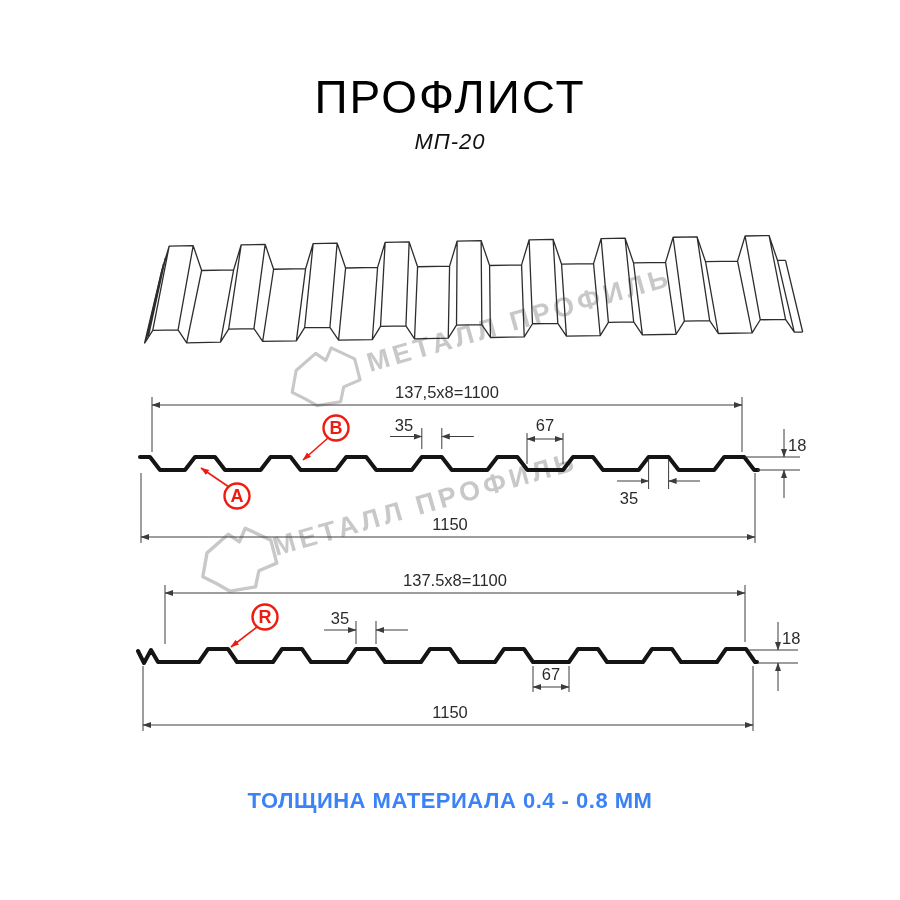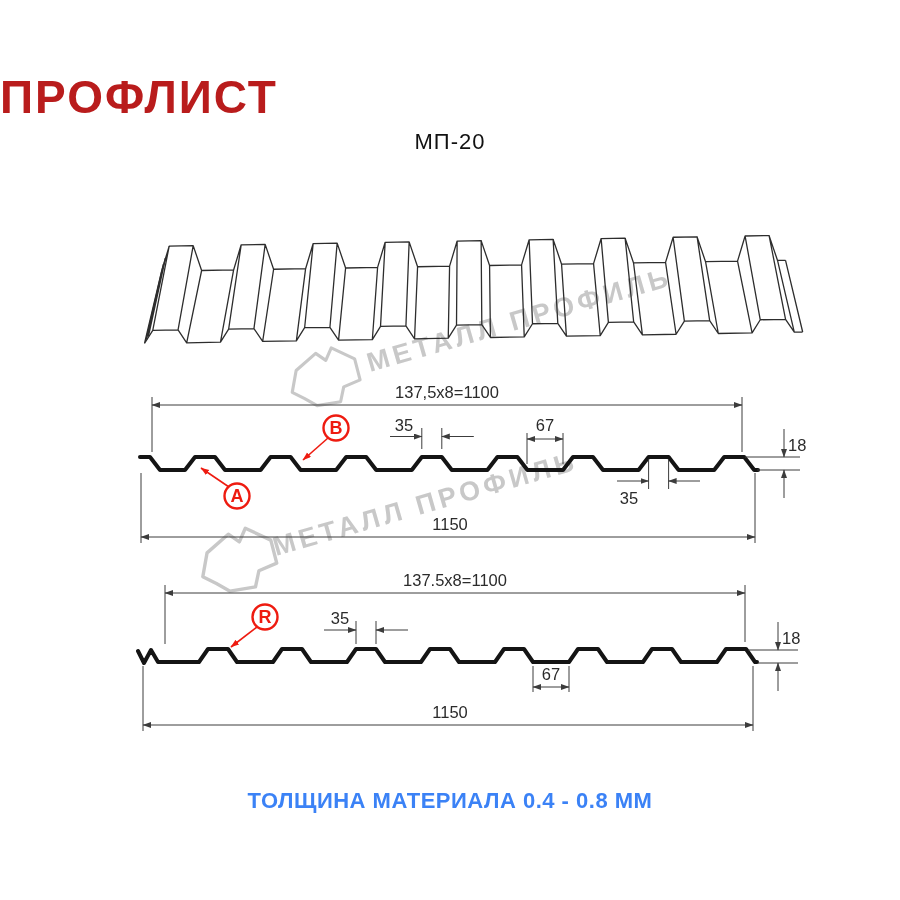--- a/index.html
+++ b/index.html
@@ -1,26 +1,26 @@
 <!DOCTYPE html>
 <html><head>
 <meta charset="utf-8">
 <style>
   html,body{margin:0;padding:0;}
   body{
     width:900px;height:900px;position:relative;background:#ffffff;
     font-family:"Liberation Sans", sans-serif;overflow:hidden;
   }
   .title{
-    position:absolute;top:70px;left:0;width:900px;text-align:left;
-    font-size:46px;font-weight:700;letter-spacing:2px;color:#b91c1c;
+    position:absolute;top:70px;left:0;width:900px;text-align:center;
+    font-size:46px;font-weight:400;letter-spacing:2px;color:#000000;
   }
   .subtitle{
     position:absolute;top:129px;left:0;width:900px;text-align:center;
-    font-size:22px;font-weight:500;letter-spacing:1px;color:#111;
+    font-size:22px;font-weight:500;letter-spacing:1px;color:#111;font-style:italic;
   }
   .footer{
     position:absolute;top:788px;left:0;width:900px;text-align:center;
     font-size:22px;font-weight:600;letter-spacing:0.5px;color:#3b82f6;
   }
   svg{position:absolute;top:0;left:0;}
   .dim{stroke:#3c3c3c;stroke-width:1;fill:none;}
   .dimtext{font-size:16.5px;fill:#2b2b2b;}
   .profile{stroke:#141414;stroke-width:4;fill:none;stroke-linejoin:round;stroke-linecap:round;}
   .p3d{stroke:#2d2d2d;stroke-width:1.3;fill:none;stroke-linejoin:round;}

